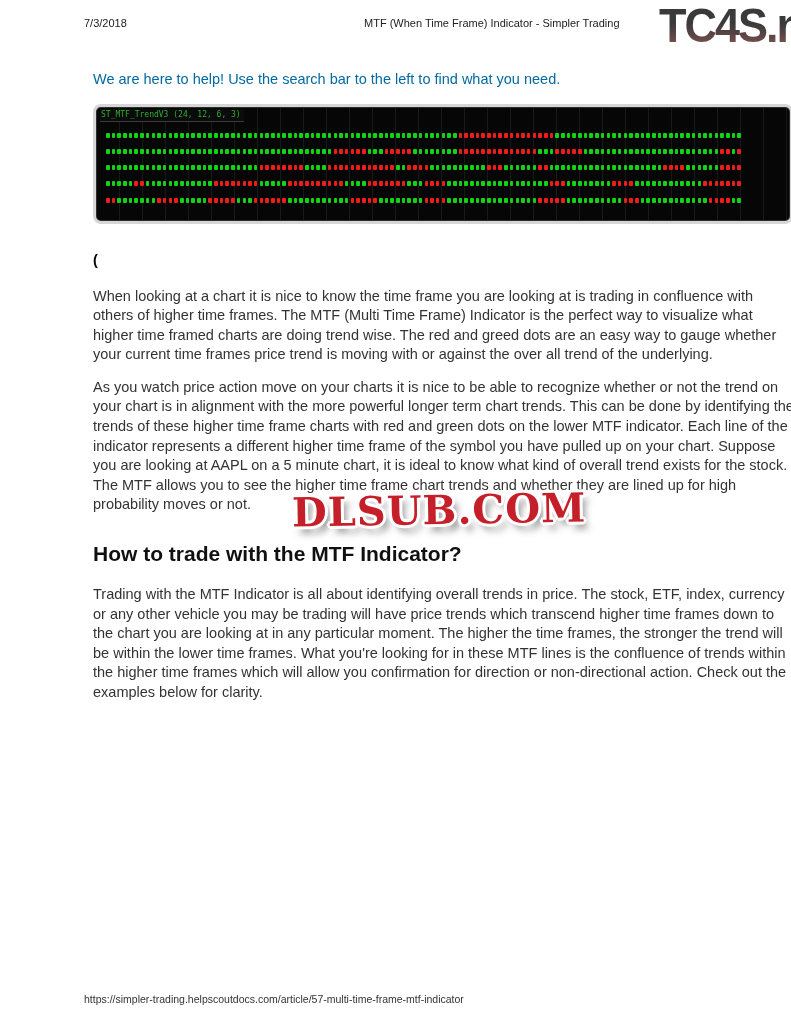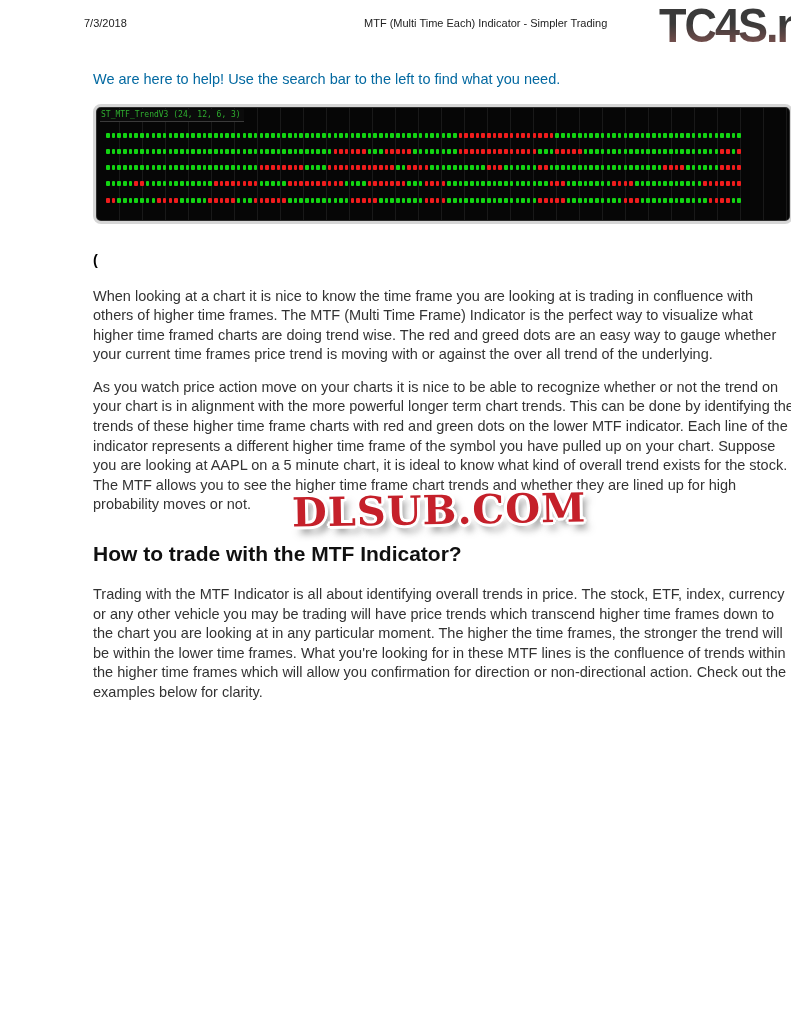--- a/index.html
+++ b/index.html
@@ -117,21 +117,21 @@
     position: absolute; left: 36px; top: 993px;
     font-size: 10.5px; color: #333;
   }
 </style>
 </head>
 <body>
 
 <div class="page">
 
   <div class="ph-date">7/3/2018</div>
-  <div class="ph-title">MTF (Multi Time Each) Indicator - Simpler Trading</div>
+  <div class="ph-title">MTF (When Time Frame) Indicator - Simpler Trading</div>
   <div class="tc4s-logo">TC4S.net</div>
 
   <div class="content">
     <p class="intro">We are here to help! Use the search bar to the left to find what you need.</p>
 
     <div class="mtf-chart">
       <div class="chart-label">ST_MTF_TrendV3 (24, 12, 6, 3)</div>
       <div class="dot-row" style="top: 26px;"><span class="dot" style="background: rgb(18, 212, 18);"></span><span class="dot" style="background: rgb(18, 212, 18);"></span><span class="dot" style="background: rgb(18, 212, 18);"></span><span class="dot" style="background: rgb(18, 212, 18);"></span><span class="dot" style="background: rgb(18, 212, 18);"></span><span class="dot" style="background: rgb(18, 212, 18);"></span><span class="dot" style="background: rgb(18, 212, 18);"></span><span class="dot" style="background: rgb(18, 212, 18);"></span><span class="dot" style="background: rgb(18, 212, 18);"></span><span class="dot" style="background: rgb(18, 212, 18);"></span><span class="dot" style="background: rgb(18, 212, 18);"></span><span class="dot" style="background: rgb(18, 212, 18);"></span><span class="dot" style="background: rgb(18, 212, 18);"></span><span class="dot" style="background: rgb(18, 212, 18);"></span><span class="dot" style="background: rgb(18, 212, 18);"></span><span class="dot" style="background: rgb(18, 212, 18);"></span><span class="dot" style="background: rgb(18, 212, 18);"></span><span class="dot" style="background: rgb(18, 212, 18);"></span><span class="dot" style="background: rgb(18, 212, 18);"></span><span class="dot" style="background: rgb(18, 212, 18);"></span><span class="dot" style="background: rgb(18, 212, 18);"></span><span class="dot" style="background: rgb(18, 212, 18);"></span><span class="dot" style="background: rgb(18, 212, 18);"></span><span class="dot" style="background: rgb(18, 212, 18);"></span><span class="dot" style="background: rgb(18, 212, 18);"></span><span class="dot" style="background: rgb(18, 212, 18);"></span><span class="dot" style="background: rgb(18, 212, 18);"></span><span class="dot" style="background: rgb(18, 212, 18);"></span><span class="dot" style="background: rgb(18, 212, 18);"></span><span class="dot" style="background: rgb(18, 212, 18);"></span><span class="dot" style="background: rgb(18, 212, 18);"></span><span class="dot" style="background: rgb(18, 212, 18);"></span><span class="dot" style="background: rgb(18, 212, 18);"></span><span class="dot" style="background: rgb(18, 212, 18);"></span><span class="dot" style="background: rgb(18, 212, 18);"></span><span class="dot" style="background: rgb(18, 212, 18);"></span><span class="dot" style="background: rgb(18, 212, 18);"></span><span class="dot" style="background: rgb(18, 212, 18);"></span><span class="dot" style="background: rgb(18, 212, 18);"></span><span class="dot" style="background: rgb(18, 212, 18);"></span><span class="dot" style="background: rgb(18, 212, 18);"></span><span class="dot" style="background: rgb(18, 212, 18);"></span><span class="dot" style="background: rgb(18, 212, 18);"></span><span class="dot" style="background: rgb(18, 212, 18);"></span><span class="dot" style="background: rgb(18, 212, 18);"></span><span class="dot" style="background: rgb(18, 212, 18);"></span><span class="dot" style="background: rgb(18, 212, 18);"></span><span class="dot" style="background: rgb(18, 212, 18);"></span><span class="dot" style="background: rgb(18, 212, 18);"></span><span class="dot" style="background: rgb(18, 212, 18);"></span><span class="dot" style="background: rgb(18, 212, 18);"></span><span class="dot" style="background: rgb(18, 212, 18);"></span><span class="dot" style="background: rgb(18, 212, 18);"></span><span class="dot" style="background: rgb(18, 212, 18);"></span><span class="dot" style="background: rgb(18, 212, 18);"></span><span class="dot" style="background: rgb(18, 212, 18);"></span><span class="dot" style="background: rgb(18, 212, 18);"></span><span class="dot" style="background: rgb(18, 212, 18);"></span><span class="dot" style="background: rgb(18, 212, 18);"></span><span class="dot" style="background: rgb(18, 212, 18);"></span><span class="dot" style="background: rgb(18, 212, 18);"></span><span class="dot" style="background: rgb(18, 212, 18);"></span><span class="dot" style="background: rgb(239, 28, 28);"></span><span class="dot" style="background: rgb(239, 28, 28);"></span><span class="dot" style="background: rgb(239, 28, 28);"></span><span class="dot" style="background: rgb(239, 28, 28);"></span><span class="dot" style="background: rgb(239, 28, 28);"></span><span class="dot" style="background: rgb(239, 28, 28);"></span><span class="dot" style="background: rgb(239, 28, 28);"></span><span class="dot" style="background: rgb(239, 28, 28);"></span><span class="dot" style="background: rgb(239, 28, 28);"></span><span class="dot" style="background: rgb(239, 28, 28);"></span><span class="dot" style="background: rgb(239, 28, 28);"></span><span class="dot" style="background: rgb(239, 28, 28);"></span><span class="dot" style="background: rgb(239, 28, 28);"></span><span class="dot" style="background: rgb(239, 28, 28);"></span><span class="dot" style="background: rgb(239, 28, 28);"></span><span class="dot" style="background: rgb(239, 28, 28);"></span><span class="dot" style="background: rgb(239, 28, 28);"></span><span class="dot" style="background: rgb(18, 212, 18);"></span><span class="dot" style="background: rgb(18, 212, 18);"></span><span class="dot" style="background: rgb(18, 212, 18);"></span><span class="dot" style="background: rgb(18, 212, 18);"></span><span class="dot" style="background: rgb(18, 212, 18);"></span><span class="dot" style="background: rgb(18, 212, 18);"></span><span class="dot" style="background: rgb(18, 212, 18);"></span><span class="dot" style="background: rgb(18, 212, 18);"></span><span class="dot" style="background: rgb(18, 212, 18);"></span><span class="dot" style="background: rgb(18, 212, 18);"></span><span class="dot" style="background: rgb(18, 212, 18);"></span><span class="dot" style="background: rgb(18, 212, 18);"></span><span class="dot" style="background: rgb(18, 212, 18);"></span><span class="dot" style="background: rgb(18, 212, 18);"></span><span class="dot" style="background: rgb(18, 212, 18);"></span><span class="dot" style="background: rgb(18, 212, 18);"></span><span class="dot" style="background: rgb(18, 212, 18);"></span><span class="dot" style="background: rgb(18, 212, 18);"></span><span class="dot" style="background: rgb(18, 212, 18);"></span><span class="dot" style="background: rgb(18, 212, 18);"></span><span class="dot" style="background: rgb(18, 212, 18);"></span><span class="dot" style="background: rgb(18, 212, 18);"></span><span class="dot" style="background: rgb(18, 212, 18);"></span><span class="dot" style="background: rgb(18, 212, 18);"></span><span class="dot" style="background: rgb(18, 212, 18);"></span><span class="dot" style="background: rgb(18, 212, 18);"></span><span class="dot" style="background: rgb(18, 212, 18);"></span><span class="dot" style="background: rgb(18, 212, 18);"></span><span class="dot" style="background: rgb(18, 212, 18);"></span><span class="dot" style="background: rgb(18, 212, 18);"></span><span class="dot" style="background: rgb(18, 212, 18);"></span><span class="dot" style="background: rgb(18, 212, 18);"></span><span class="dot" style="background: rgb(18, 212, 18);"></span></div>
       <div class="dot-row" style="top: 42px;"><span class="dot" style="background: rgb(18, 212, 18);"></span><span class="dot" style="background: rgb(18, 212, 18);"></span><span class="dot" style="background: rgb(18, 212, 18);"></span><span class="dot" style="background: rgb(18, 212, 18);"></span><span class="dot" style="background: rgb(18, 212, 18);"></span><span class="dot" style="background: rgb(18, 212, 18);"></span><span class="dot" style="background: rgb(18, 212, 18);"></span><span class="dot" style="background: rgb(18, 212, 18);"></span><span class="dot" style="background: rgb(18, 212, 18);"></span><span class="dot" style="background: rgb(18, 212, 18);"></span><span class="dot" style="background: rgb(18, 212, 18);"></span><span class="dot" style="background: rgb(18, 212, 18);"></span><span class="dot" style="background: rgb(18, 212, 18);"></span><span class="dot" style="background: rgb(18, 212, 18);"></span><span class="dot" style="background: rgb(18, 212, 18);"></span><span class="dot" style="background: rgb(18, 212, 18);"></span><span class="dot" style="background: rgb(18, 212, 18);"></span><span class="dot" style="background: rgb(18, 212, 18);"></span><span class="dot" style="background: rgb(18, 212, 18);"></span><span class="dot" style="background: rgb(18, 212, 18);"></span><span class="dot" style="background: rgb(18, 212, 18);"></span><span class="dot" style="background: rgb(18, 212, 18);"></span><span class="dot" style="background: rgb(18, 212, 18);"></span><span class="dot" style="background: rgb(18, 212, 18);"></span><span class="dot" style="background: rgb(18, 212, 18);"></span><span class="dot" style="background: rgb(18, 212, 18);"></span><span class="dot" style="background: rgb(18, 212, 18);"></span><span class="dot" style="background: rgb(18, 212, 18);"></span><span class="dot" style="background: rgb(18, 212, 18);"></span><span class="dot" style="background: rgb(18, 212, 18);"></span><span class="dot" style="background: rgb(18, 212, 18);"></span><span class="dot" style="background: rgb(18, 212, 18);"></span><span class="dot" style="background: rgb(18, 212, 18);"></span><span class="dot" style="background: rgb(18, 212, 18);"></span><span class="dot" style="background: rgb(18, 212, 18);"></span><span class="dot" style="background: rgb(18, 212, 18);"></span><span class="dot" style="background: rgb(18, 212, 18);"></span><span class="dot" style="background: rgb(18, 212, 18);"></span><span class="dot" style="background: rgb(18, 212, 18);"></span><span class="dot" style="background: rgb(18, 212, 18);"></span><span class="dot" style="background: rgb(239, 28, 28);"></span><span class="dot" style="background: rgb(239, 28, 28);"></span><span class="dot" style="background: rgb(239, 28, 28);"></span><span class="dot" style="background: rgb(239, 28, 28);"></span><span class="dot" style="background: rgb(239, 28, 28);"></span><span class="dot" style="background: rgb(239, 28, 28);"></span><span class="dot" style="background: rgb(18, 212, 18);"></span><span class="dot" style="background: rgb(18, 212, 18);"></span><span class="dot" style="background: rgb(18, 212, 18);"></span><span class="dot" style="background: rgb(239, 28, 28);"></span><span class="dot" style="background: rgb(239, 28, 28);"></span><span class="dot" style="background: rgb(239, 28, 28);"></span><span class="dot" style="background: rgb(239, 28, 28);"></span><span class="dot" style="background: rgb(239, 28, 28);"></span><span class="dot" style="background: rgb(18, 212, 18);"></span><span class="dot" style="background: rgb(18, 212, 18);"></span><span class="dot" style="background: rgb(18, 212, 18);"></span><span class="dot" style="background: rgb(18, 212, 18);"></span><span class="dot" style="background: rgb(18, 212, 18);"></span><span class="dot" style="background: rgb(18, 212, 18);"></span><span class="dot" style="background: rgb(18, 212, 18);"></span><span class="dot" style="background: rgb(18, 212, 18);"></span><span class="dot" style="background: rgb(239, 28, 28);"></span><span class="dot" style="background: rgb(239, 28, 28);"></span><span class="dot" style="background: rgb(239, 28, 28);"></span><span class="dot" style="background: rgb(239, 28, 28);"></span><span class="dot" style="background: rgb(239, 28, 28);"></span><span class="dot" style="background: rgb(239, 28, 28);"></span><span class="dot" style="background: rgb(239, 28, 28);"></span><span class="dot" style="background: rgb(239, 28, 28);"></span><span class="dot" style="background: rgb(239, 28, 28);"></span><span class="dot" style="background: rgb(239, 28, 28);"></span><span class="dot" style="background: rgb(239, 28, 28);"></span><span class="dot" style="background: rgb(239, 28, 28);"></span><span class="dot" style="background: rgb(239, 28, 28);"></span><span class="dot" style="background: rgb(239, 28, 28);"></span><span class="dot" style="background: rgb(18, 212, 18);"></span><span class="dot" style="background: rgb(18, 212, 18);"></span><span class="dot" style="background: rgb(18, 212, 18);"></span><span class="dot" style="background: rgb(239, 28, 28);"></span><span class="dot" style="background: rgb(239, 28, 28);"></span><span class="dot" style="background: rgb(239, 28, 28);"></span><span class="dot" style="background: rgb(239, 28, 28);"></span><span class="dot" style="background: rgb(239, 28, 28);"></span><span class="dot" style="background: rgb(18, 212, 18);"></span><span class="dot" style="background: rgb(18, 212, 18);"></span><span class="dot" style="background: rgb(18, 212, 18);"></span><span class="dot" style="background: rgb(18, 212, 18);"></span><span class="dot" style="background: rgb(18, 212, 18);"></span><span class="dot" style="background: rgb(18, 212, 18);"></span><span class="dot" style="background: rgb(18, 212, 18);"></span><span class="dot" style="background: rgb(18, 212, 18);"></span><span class="dot" style="background: rgb(18, 212, 18);"></span><span class="dot" style="background: rgb(18, 212, 18);"></span><span class="dot" style="background: rgb(18, 212, 18);"></span><span class="dot" style="background: rgb(18, 212, 18);"></span><span class="dot" style="background: rgb(18, 212, 18);"></span><span class="dot" style="background: rgb(18, 212, 18);"></span><span class="dot" style="background: rgb(18, 212, 18);"></span><span class="dot" style="background: rgb(18, 212, 18);"></span><span class="dot" style="background: rgb(18, 212, 18);"></span><span class="dot" style="background: rgb(18, 212, 18);"></span><span class="dot" style="background: rgb(18, 212, 18);"></span><span class="dot" style="background: rgb(18, 212, 18);"></span><span class="dot" style="background: rgb(18, 212, 18);"></span><span class="dot" style="background: rgb(18, 212, 18);"></span><span class="dot" style="background: rgb(18, 212, 18);"></span><span class="dot" style="background: rgb(18, 212, 18);"></span><span class="dot" style="background: rgb(239, 28, 28);"></span><span class="dot" style="background: rgb(239, 28, 28);"></span><span class="dot" style="background: rgb(18, 212, 18);"></span><span class="dot" style="background: rgb(239, 28, 28);"></span></div>
       <div class="dot-row" style="top: 58px;"><span class="dot" style="background: rgb(18, 212, 18);"></span><span class="dot" style="background: rgb(18, 212, 18);"></span><span class="dot" style="background: rgb(18, 212, 18);"></span><span class="dot" style="background: rgb(18, 212, 18);"></span><span class="dot" style="background: rgb(18, 212, 18);"></span><span class="dot" style="background: rgb(18, 212, 18);"></span><span class="dot" style="background: rgb(18, 212, 18);"></span><span class="dot" style="background: rgb(18, 212, 18);"></span><span class="dot" style="background: rgb(18, 212, 18);"></span><span class="dot" style="background: rgb(18, 212, 18);"></span><span class="dot" style="background: rgb(18, 212, 18);"></span><span class="dot" style="background: rgb(18, 212, 18);"></span><span class="dot" style="background: rgb(18, 212, 18);"></span><span class="dot" style="background: rgb(18, 212, 18);"></span><span class="dot" style="background: rgb(18, 212, 18);"></span><span class="dot" style="background: rgb(18, 212, 18);"></span><span class="dot" style="background: rgb(18, 212, 18);"></span><span class="dot" style="background: rgb(18, 212, 18);"></span><span class="dot" style="background: rgb(18, 212, 18);"></span><span class="dot" style="background: rgb(18, 212, 18);"></span><span class="dot" style="background: rgb(18, 212, 18);"></span><span class="dot" style="background: rgb(18, 212, 18);"></span><span class="dot" style="background: rgb(18, 212, 18);"></span><span class="dot" style="background: rgb(18, 212, 18);"></span><span class="dot" style="background: rgb(18, 212, 18);"></span><span class="dot" style="background: rgb(18, 212, 18);"></span><span class="dot" style="background: rgb(18, 212, 18);"></span><span class="dot" style="background: rgb(239, 28, 28);"></span><span class="dot" style="background: rgb(239, 28, 28);"></span><span class="dot" style="background: rgb(239, 28, 28);"></span><span class="dot" style="background: rgb(239, 28, 28);"></span><span class="dot" style="background: rgb(239, 28, 28);"></span><span class="dot" style="background: rgb(239, 28, 28);"></span><span class="dot" style="background: rgb(239, 28, 28);"></span><span class="dot" style="background: rgb(239, 28, 28);"></span><span class="dot" style="background: rgb(18, 212, 18);"></span><span class="dot" style="background: rgb(18, 212, 18);"></span><span class="dot" style="background: rgb(18, 212, 18);"></span><span class="dot" style="background: rgb(18, 212, 18);"></span><span class="dot" style="background: rgb(239, 28, 28);"></span><span class="dot" style="background: rgb(239, 28, 28);"></span><span class="dot" style="background: rgb(239, 28, 28);"></span><span class="dot" style="background: rgb(239, 28, 28);"></span><span class="dot" style="background: rgb(239, 28, 28);"></span><span class="dot" style="background: rgb(239, 28, 28);"></span><span class="dot" style="background: rgb(239, 28, 28);"></span><span class="dot" style="background: rgb(239, 28, 28);"></span><span class="dot" style="background: rgb(239, 28, 28);"></span><span class="dot" style="background: rgb(239, 28, 28);"></span><span class="dot" style="background: rgb(239, 28, 28);"></span><span class="dot" style="background: rgb(239, 28, 28);"></span><span class="dot" style="background: rgb(18, 212, 18);"></span><span class="dot" style="background: rgb(18, 212, 18);"></span><span class="dot" style="background: rgb(239, 28, 28);"></span><span class="dot" style="background: rgb(239, 28, 28);"></span><span class="dot" style="background: rgb(239, 28, 28);"></span><span class="dot" style="background: rgb(239, 28, 28);"></span><span class="dot" style="background: rgb(18, 212, 18);"></span><span class="dot" style="background: rgb(18, 212, 18);"></span><span class="dot" style="background: rgb(18, 212, 18);"></span><span class="dot" style="background: rgb(18, 212, 18);"></span><span class="dot" style="background: rgb(18, 212, 18);"></span><span class="dot" style="background: rgb(18, 212, 18);"></span><span class="dot" style="background: rgb(18, 212, 18);"></span><span class="dot" style="background: rgb(18, 212, 18);"></span><span class="dot" style="background: rgb(18, 212, 18);"></span><span class="dot" style="background: rgb(18, 212, 18);"></span><span class="dot" style="background: rgb(239, 28, 28);"></span><span class="dot" style="background: rgb(239, 28, 28);"></span><span class="dot" style="background: rgb(239, 28, 28);"></span><span class="dot" style="background: rgb(18, 212, 18);"></span><span class="dot" style="background: rgb(18, 212, 18);"></span><span class="dot" style="background: rgb(18, 212, 18);"></span><span class="dot" style="background: rgb(18, 212, 18);"></span><span class="dot" style="background: rgb(18, 212, 18);"></span><span class="dot" style="background: rgb(18, 212, 18);"></span><span class="dot" style="background: rgb(239, 28, 28);"></span><span class="dot" style="background: rgb(239, 28, 28);"></span><span class="dot" style="background: rgb(18, 212, 18);"></span><span class="dot" style="background: rgb(18, 212, 18);"></span><span class="dot" style="background: rgb(18, 212, 18);"></span><span class="dot" style="background: rgb(18, 212, 18);"></span><span class="dot" style="background: rgb(18, 212, 18);"></span><span class="dot" style="background: rgb(18, 212, 18);"></span><span class="dot" style="background: rgb(18, 212, 18);"></span><span class="dot" style="background: rgb(18, 212, 18);"></span><span class="dot" style="background: rgb(18, 212, 18);"></span><span class="dot" style="background: rgb(18, 212, 18);"></span><span class="dot" style="background: rgb(18, 212, 18);"></span><span class="dot" style="background: rgb(18, 212, 18);"></span><span class="dot" style="background: rgb(18, 212, 18);"></span><span class="dot" style="background: rgb(18, 212, 18);"></span><span class="dot" style="background: rgb(18, 212, 18);"></span><span class="dot" style="background: rgb(18, 212, 18);"></span><span class="dot" style="background: rgb(18, 212, 18);"></span><span class="dot" style="background: rgb(18, 212, 18);"></span><span class="dot" style="background: rgb(18, 212, 18);"></span><span class="dot" style="background: rgb(18, 212, 18);"></span><span class="dot" style="background: rgb(239, 28, 28);"></span><span class="dot" style="background: rgb(239, 28, 28);"></span><span class="dot" style="background: rgb(239, 28, 28);"></span><span class="dot" style="background: rgb(239, 28, 28);"></span><span class="dot" style="background: rgb(18, 212, 18);"></span><span class="dot" style="background: rgb(18, 212, 18);"></span><span class="dot" style="background: rgb(18, 212, 18);"></span><span class="dot" style="background: rgb(18, 212, 18);"></span><span class="dot" style="background: rgb(18, 212, 18);"></span><span class="dot" style="background: rgb(18, 212, 18);"></span><span class="dot" style="background: rgb(239, 28, 28);"></span><span class="dot" style="background: rgb(239, 28, 28);"></span><span class="dot" style="background: rgb(239, 28, 28);"></span><span class="dot" style="background: rgb(239, 28, 28);"></span></div>
@@ -147,14 +147,15 @@
 
     <p class="body-text">As you watch price action move on your charts it is nice to be able to recognize whether or not the trend on your chart is in alignment with the more powerful longer term chart trends. This can be done by identifying the trends of these higher time frame charts with red and green dots on the lower MTF indicator. Each line of the indicator represents a different higher time frame of the symbol you have pulled up on your chart. Suppose you are looking at AAPL on a 5 minute chart, it is ideal to know what kind of overall trend exists for the stock. The MTF allows you to see the higher time frame chart trends and whether they are lined up for high probability moves or not.</p>
 
     <h2 style="margin-top:21px;">How to trade with the MTF Indicator?</h2>
     <p class="body-text">Trading with the MTF Indicator is all about identifying overall trends in price. The stock, ETF, index, currency or any other vehicle you may be trading will have price trends which transcend higher time frames down to the chart you are looking at in any particular moment. The higher the time frames, the stronger the trend will be within the lower time frames. What you're looking for in these MTF lines is the confluence of trends within the higher time frames which will allow you confirmation for direction or non-directional action. Check out the examples below for clarity.</p>
 
   </div>
 
   <div class="dlsub-watermark">DLSUB.COM</div>
 
+  <div class="pf-url">https://simpler-trading.helpscoutdocs.com/article/57-multi-time-frame-mtf-indicator</div>
 
 </div>
 
 </body></html>

